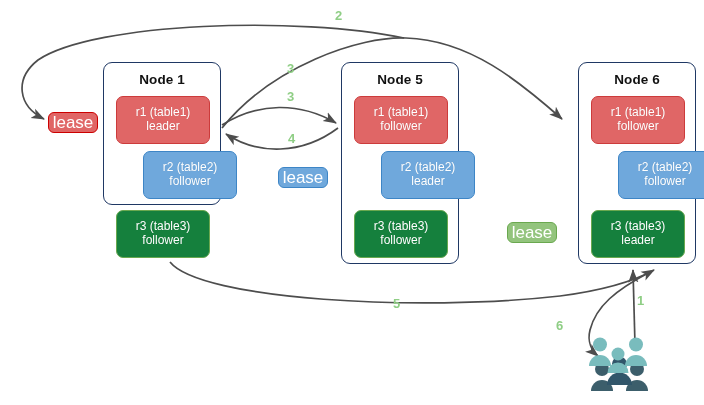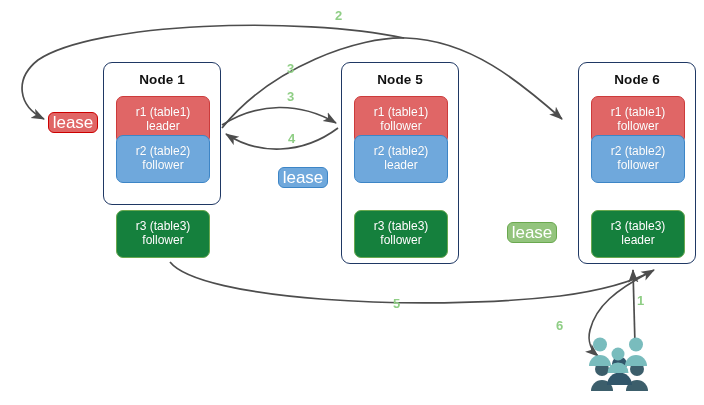--- a/index.html
+++ b/index.html
@@ -39,21 +39,21 @@
     font-size:12px;
     line-height:13.6px;
     text-align:center;
     text-shadow:0 0 1px rgba(0,0,0,.12);
   }
   .r-red{background:#e06666;border:1.4px solid #cc3b3b;}
   .r-blue{background:#6fa8dc;border:1.4px solid #3d85c6;}
   .r-green{background:#15803d;border:1.4px solid #6aa84f;}
 
   .rep1{top:33px;}
-  .rep2{top:72px;}
+  .rep2{top:88px;margin-left:27px;}
   .rep3{top:147px;}
 
   
   .lease{
     position:absolute;
     box-sizing:border-box;
     border-radius:6px;
     display:flex;
     align-items:center;
     justify-content:center;

